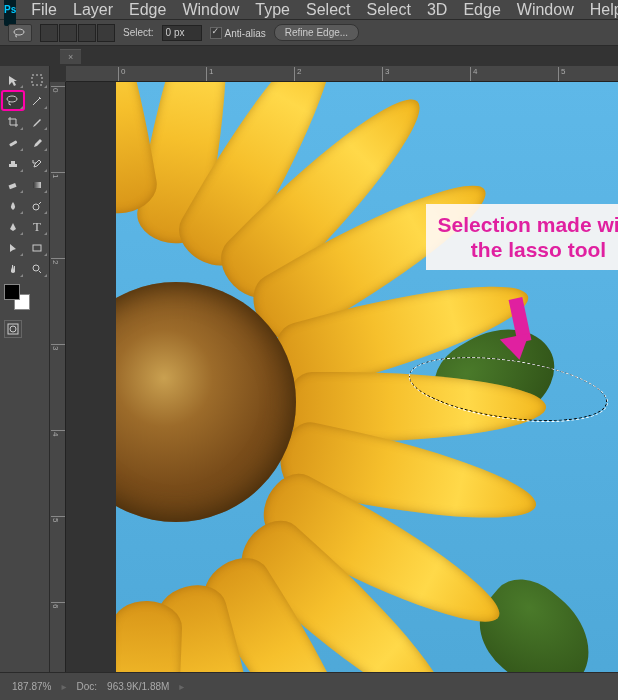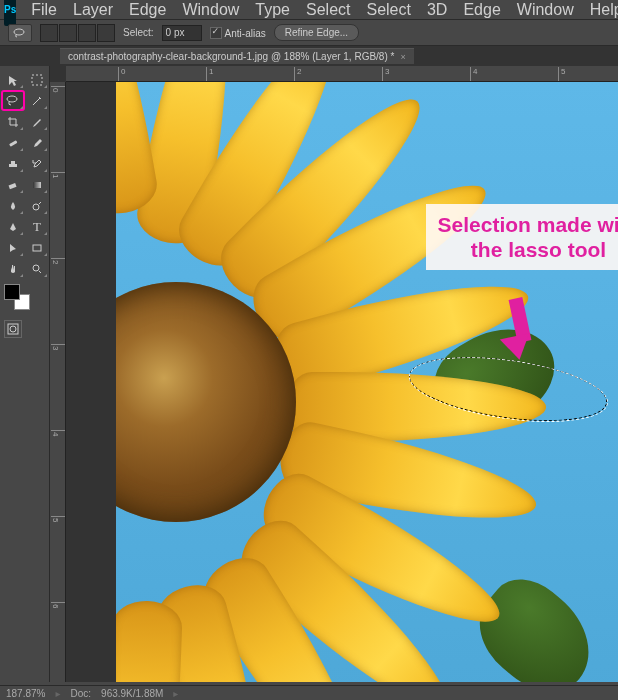--- a/index.html
+++ b/index.html
@@ -45,21 +45,21 @@
 .center-disc { position: absolute; top: 160px; left: 60px; width: 240px; height: 240px; border-radius: 50%; background: radial-gradient(circle at 45% 40%, #c9a050 0%, #9c6b2a 25%, #7a4d1a 55%, #5a370f 100%); box-shadow: inset 0 0 30px #3a2508; }
 .petal { position: absolute; width: 260px; height: 70px; background: linear-gradient(90deg, #d89518 0%, #f6c02c 40%, #ffd949 70%, #f3b81e 100%); border-radius: 10% 80% 80% 10% / 50% 50% 50% 50%; transform-origin: 10% 50%; box-shadow: inset 0 0 10px rgba(120,70,0,0.4); }
 .leaf { position: absolute; width: 120px; height: 90px; background: radial-gradient(ellipse at 30% 30%, #4a7a2a, #2d4d15); border-radius: 40% 60% 50% 50%; }
 .selection { position: absolute; border: 1.5px dashed #000; border-radius: 50%; background: transparent; pointer-events: none; }
 .selection::before { content: ""; position: absolute; inset: -1.5px; border: 1.5px dashed #fff; border-radius: 50%; }
 .annotation { position: absolute; top: 122px; left: 310px; width: 225px; background: rgba(255,248,245,0.9); padding: 8px 6px; text-align: center; }
 .annotation-text { color: #e020a0; font-weight: bold; font-size: 21px; line-height: 1.2; font-family: Arial; }
 .arrow { position: absolute; top: 216px; left: 397px; }
 .arrow-line { width: 14px; height: 44px; background: #e020a0; transform: rotate(-12deg); }
 .arrow-head { position: absolute; top: 38px; left: -11px; width: 0; height: 0; border-left: 15px solid transparent; border-right: 15px solid transparent; border-top: 24px solid #e020a0; transform: rotate(-12deg); }
-.status-bar { position: absolute; bottom: 0; left: 0; right: 0; height: 15px; background: #474747; border-top: 1px solid #2a2a2a; display: flex; align-items: center; padding: 0 6px; gap: 10px; font-size: 10px; color: #aaa; }
+.status-bar { position: absolute; bottom: 0; left: 0; right: 0; height: 28px; background: #474747; border-top: 1px solid #2a2a2a; display: flex; align-items: center; padding: 0 12px; gap: 10px; font-size: 10px; color: #aaa; }
 .pipe { color: #666; }
 svg { display: block; }
 </style>
 </head>
 <body>
 
 <div class="menubar">
   <div class="ps-logo">Ps</div>
   <div class="menu-item">File</div>
   <div class="menu-item">Layer</div>
@@ -91,21 +91,20 @@
   <input class="input-sm" value="0 px" style="">
   <div class="checkbox-sm">
     <span class="check on"></span>
     <span>Anti-alias</span>
   </div>
   <button class="btn-sm">Refine Edge...</button>
 </div>
 
 <div class="tab-bar">
   <div class="tab">
-    <span>contrast-photography-clear-background-1.jpg @ 188% (Layer 1, RGB/8) *</span>
     <span class="close">×</span>
   </div>
 </div>
 
 <div class="workspace">
 
   <div class="toolbox">
     <div class="tool-grid">
       <div class="tool">
           <svg width="12" height="12">

